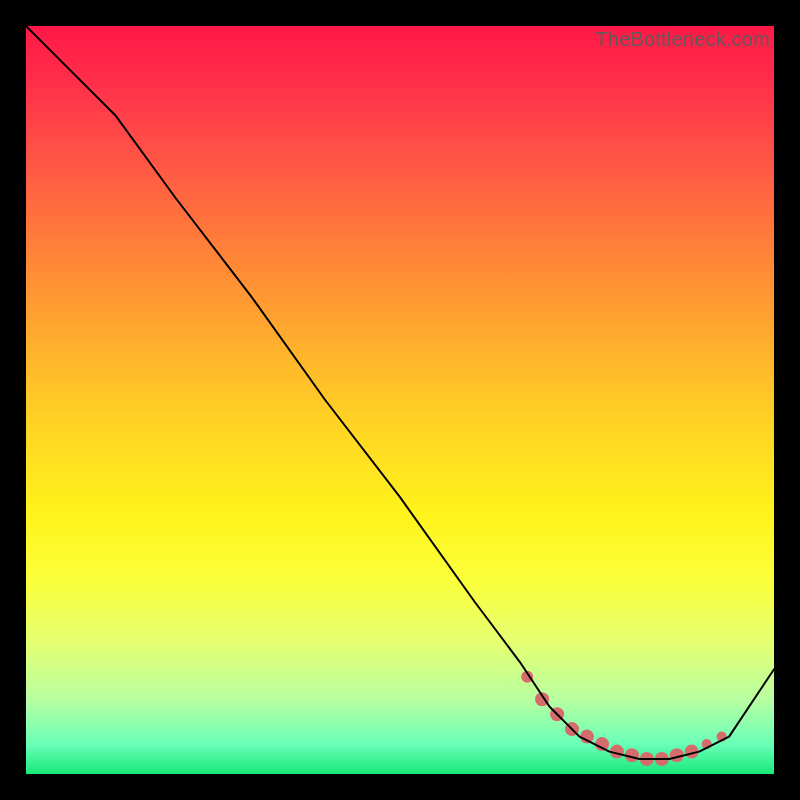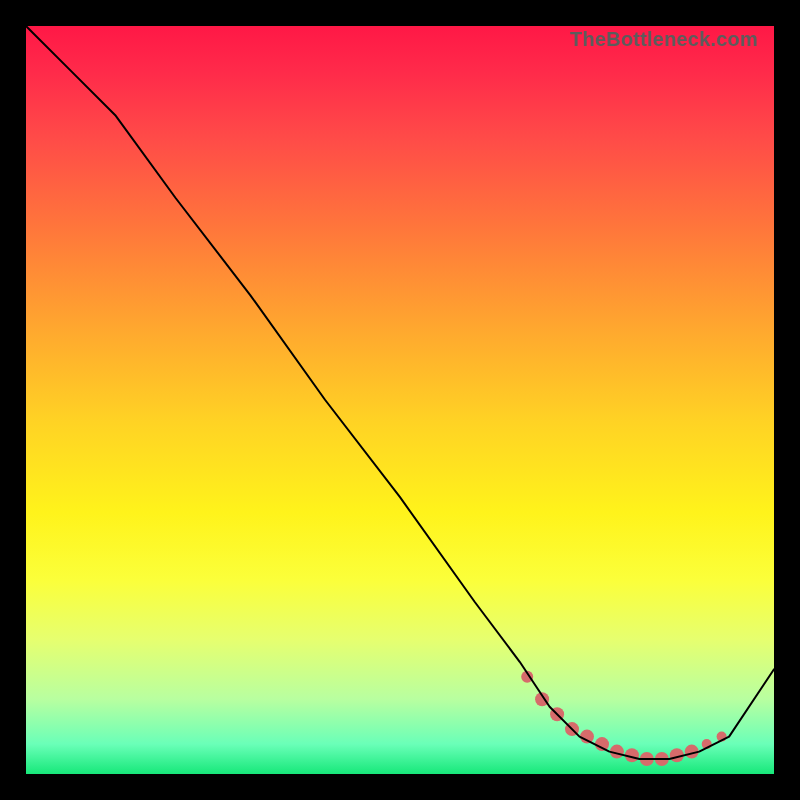--- a/index.html
+++ b/index.html
@@ -38,23 +38,23 @@
       #fbff3a 74%,
       #e6ff6f 82%,
       #b8ffa0 90%,
       #6affb8 96%,
       #17e87a 100%
     );
   }
   .attribution {
     position: absolute;
     top: 2px;
-    right: 16px;
+    right: 4px;
     font-size: 20px;
-    font-weight: 700;
+    font-weight: 400;
     color: #5c5c5c;
     letter-spacing: 0.2px;
   }
   svg.curve {
     position: absolute;
     left: 0;
     top: 0;
     width: 748px;
     height: 748px;
   }

